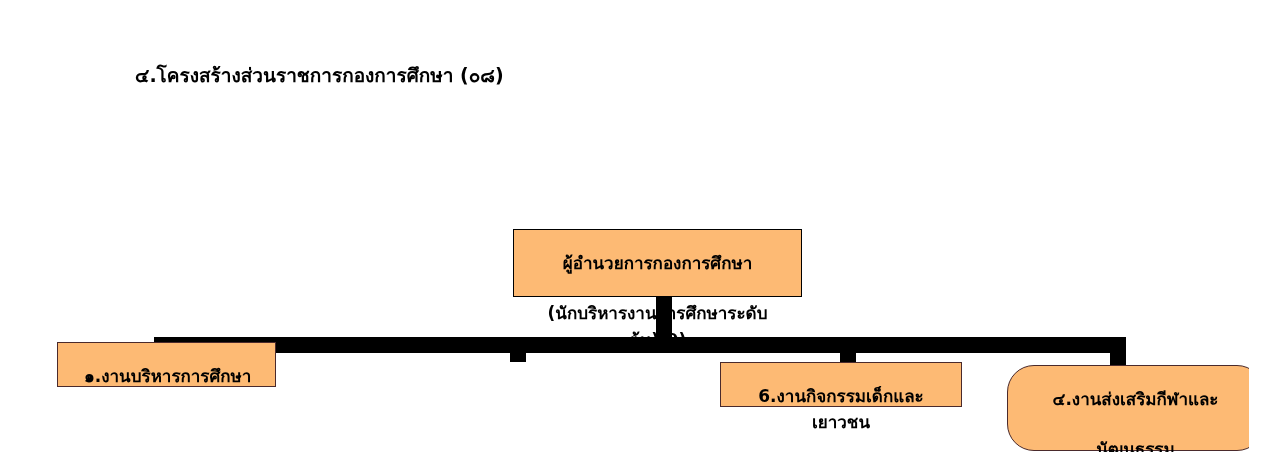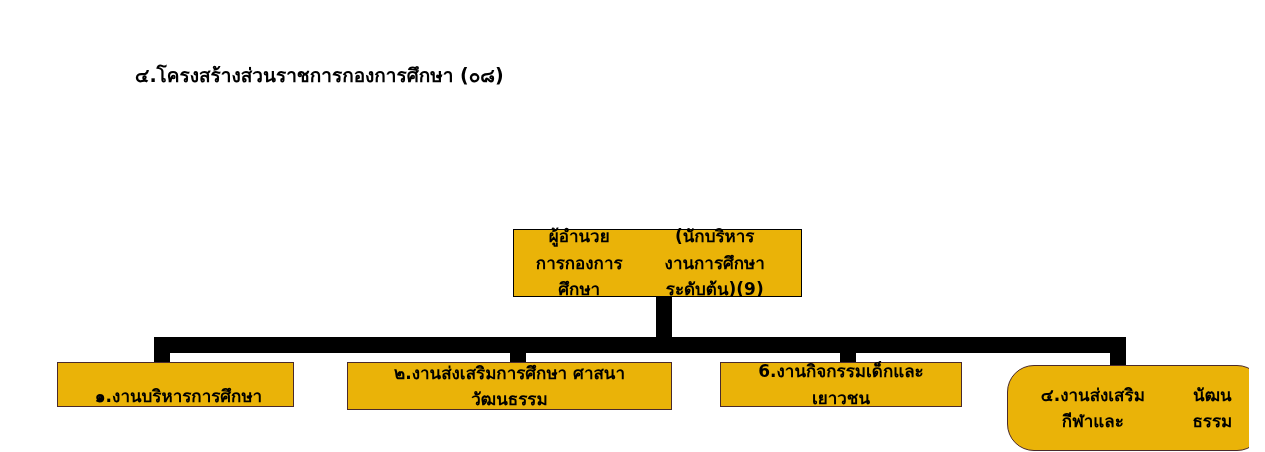--- a/index.html
+++ b/index.html
@@ -19,43 +19,42 @@
     position: absolute;
     left: 95px;
     top: 20px;
     font-size: 19px;
     font-weight: 700;
     color: #000000;
     white-space: nowrap;
   }
   .org-box {
     position: absolute;
-    background: #eab308;
+    background: #fdba74;
     border: 1px solid #4a2a2c;
     display: flex;
-    flex-direction: row;
+    flex-direction: column;
     align-items: center;
-    justify-content: center;
     text-align: center;
     font-weight: 700;
     font-size: 17px;
     line-height: 1.55;
     color: #000000;
   }
   .org-box.root {
     left: 481px;
     top: 197px;
     width: 289px;
     height: 68px;
     border-color: #000000;
   }
   .org-box.child-1 {
     left: 25px;
-    top: 330px;
-    width: 237px;
+    top: 310px;
+    width: 219px;
     height: 45px;
     align-items: flex-start;
     text-align: left;
     padding-left: 14px;
   }
   .org-box.child-2 {
     left: 315px;
     top: 330px;
     width: 325px;
     height: 48px;
@@ -100,23 +99,20 @@
 
   <div class="org-box root">
     <div>ผู้อำนวยการกองการศึกษา</div>
     <div>(นักบริหารงานการศึกษาระดับต้น)(9)</div>
   </div>
 
   <div class="org-box child-1">
     <div>๑.งานบริหารการศึกษา</div>
   </div>
 
-  <div class="org-box child-2">
-    <div>๒.งานส่งเสริมการศึกษา ศาสนา วัฒนธรรม</div>
-  </div>
 
   <div class="org-box child-3">
     <div>6.งานกิจกรรมเด็กและเยาวชน</div>
   </div>
 
   <div class="org-box child-4">
     <div>๔.งานส่งเสริมกีฬาและ</div>
     <div>นัฒนธรรม</div>
   </div>
 

